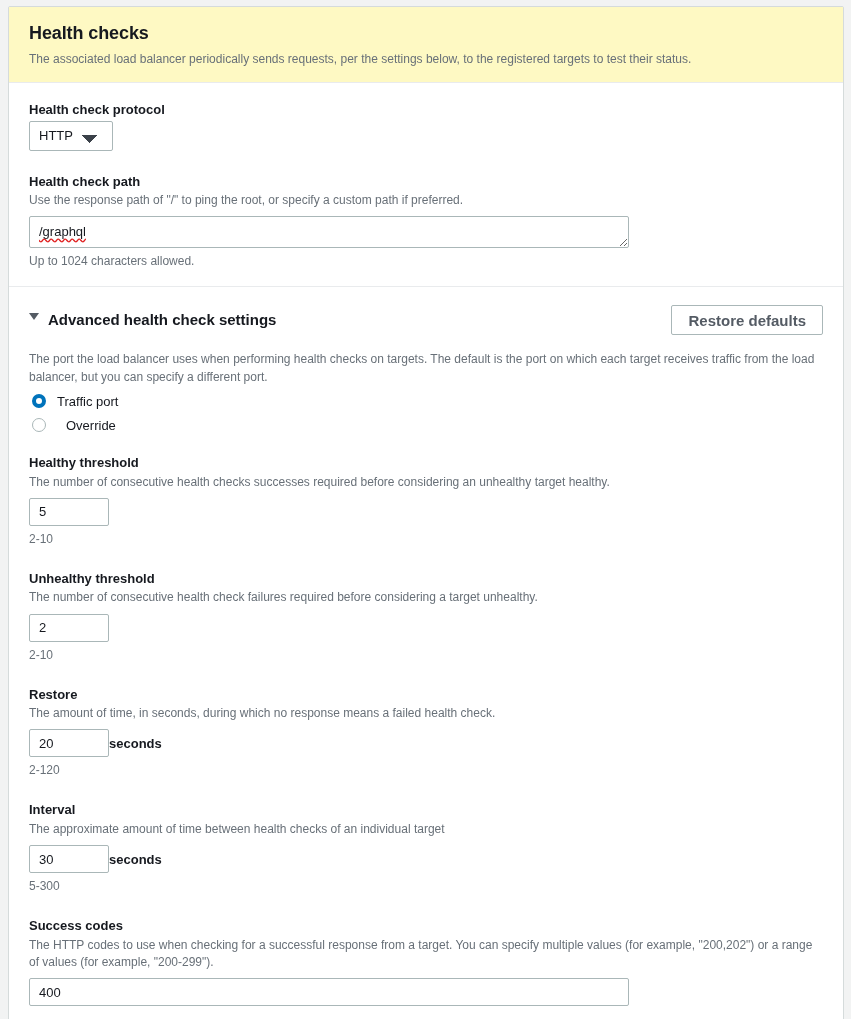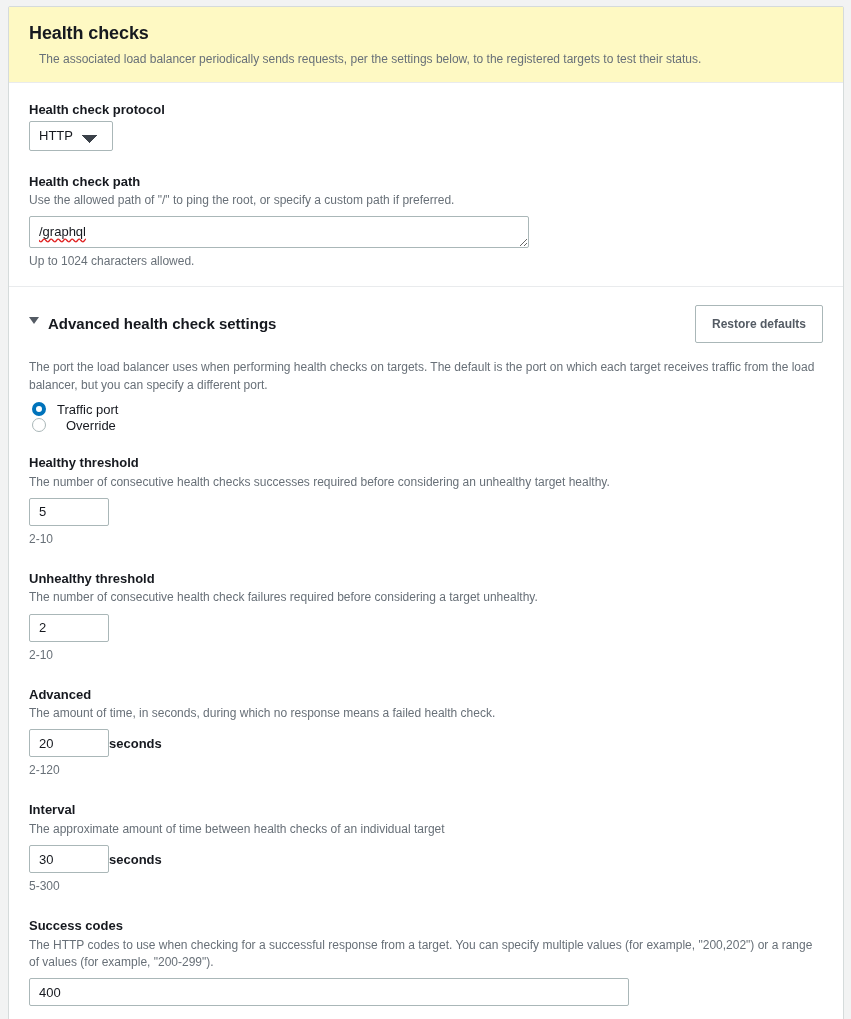--- a/index.html
+++ b/index.html
@@ -36,21 +36,20 @@
     font-weight: bold;
     color: #16191f;
     letter-spacing: -0.1px;
     margin: 0 0 6px 0;
     line-height: 1.2;
   }
   .panel-subtitle {
     font-size: 12px;
     color: #687078;
     line-height: 1.45;
-    margin-left: 10px;
   }
 
   
   .section {
     padding: 18px 20px 16px 20px;
   }
   .section.divided {
     border-top: 1px solid #e9ebed;
   }
 
@@ -101,21 +100,21 @@
     background-repeat: no-repeat;
   }
 
   textarea.aws-textarea {
     font-family: "Liberation Sans", sans-serif;
     font-size: 13px;
     color: #16191f;
     border: 1px solid #aab7b8;
     border-radius: 2px;
     padding: 6px 9px;
-    width: 500px;
+    width: 600px;
     height: 32px;
     line-height: 1.45;
     resize: vertical;
     overflow: hidden;
     display: block;
     text-decoration: underline;
     text-decoration-style: wavy;
     text-decoration-color: #e02020;
     text-decoration-skip-ink: none;
   }
@@ -139,21 +138,21 @@
     font-weight: bold;
     color: #16191f;
   }
 
   
   .radio-group { margin-top: 8px; }
   .radio-row {
     display: flex;
     align-items: center;
     gap: 11px;
-    margin-bottom: 2px;
+    margin-bottom: 10px;
   }
   .radio-row:last-child { margin-bottom: 0; gap: 20px; }
   .radio-dot {
     width: 14px;
     height: 14px;
     border-radius: 50%;
     border: 1px solid #aab7b8;
     background: #ffffff;
     flex: none;
     margin-left: 3px;
@@ -188,28 +187,28 @@
     margin-top: 2px;
   }
   .adv-title {
     font-size: 15px;
     font-weight: bold;
     color: #16191f;
     line-height: 1.2;
   }
   .btn-secondary {
     font-family: "Liberation Sans", sans-serif;
-    font-size: 12px;
+    font-size: 15px;
     font-weight: bold;
     color: #545b64;
     background: #ffffff;
     border: 1px solid #aab7b8;
     border-radius: 2px;
     padding: 0 16px;
-    height: 38px;
+    height: 30px;
     cursor: pointer;
     white-space: nowrap;
   }
 </style>
 </head>
 <body>
 
 <div class="panel">
 
   <div class="panel-header">
@@ -221,21 +220,21 @@
 
     <div class="field">
       <div class="field-label">Health check protocol</div>
       <select class="aws-select">
         <option>HTTP</option>
       </select>
     </div>
 
     <div class="field">
       <div class="field-label">Health check path</div>
-      <div class="field-desc">Use the allowed path of "/" to ping the root, or specify a custom path if preferred.</div>
+      <div class="field-desc">Use the response path of "/" to ping the root, or specify a custom path if preferred.</div>
       <textarea class="aws-textarea" rows="1" placeholder="/" style="">/graphql</textarea>
       <div class="field-hint">Up to 1024 characters allowed.</div>
     </div>
 
   </div>
 
   <div class="section divided">
 
     <div class="adv-header">
       <div class="adv-toggle">
@@ -267,21 +266,21 @@
     </div>
 
     <div class="field">
       <div class="field-label">Unhealthy threshold</div>
       <div class="field-desc">The number of consecutive health check failures required before considering a target unhealthy.</div>
       <input class="aws-input w-small" type="text" value="2" style="">
       <div class="field-hint">2-10</div>
     </div>
 
     <div class="field">
-      <div class="field-label">Advanced</div>
+      <div class="field-label">Restore</div>
       <div class="field-desc">The amount of time, in seconds, during which no response means a failed health check.</div>
       <div class="input-row">
         <input class="aws-input w-small" type="text" value="20" style="">
         <span class="unit-label">seconds</span>
       </div>
       <div class="field-hint">2-120</div>
     </div>
 
     <div class="field">
       <div class="field-label">Interval</div>

